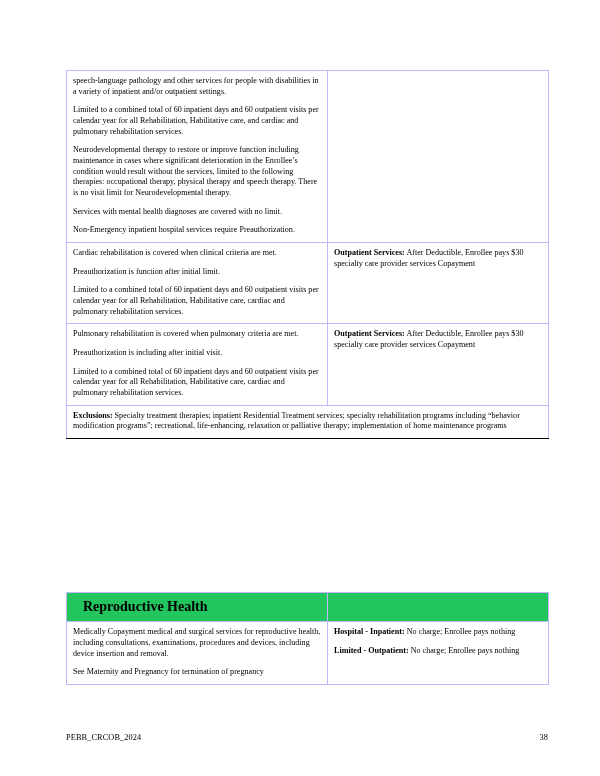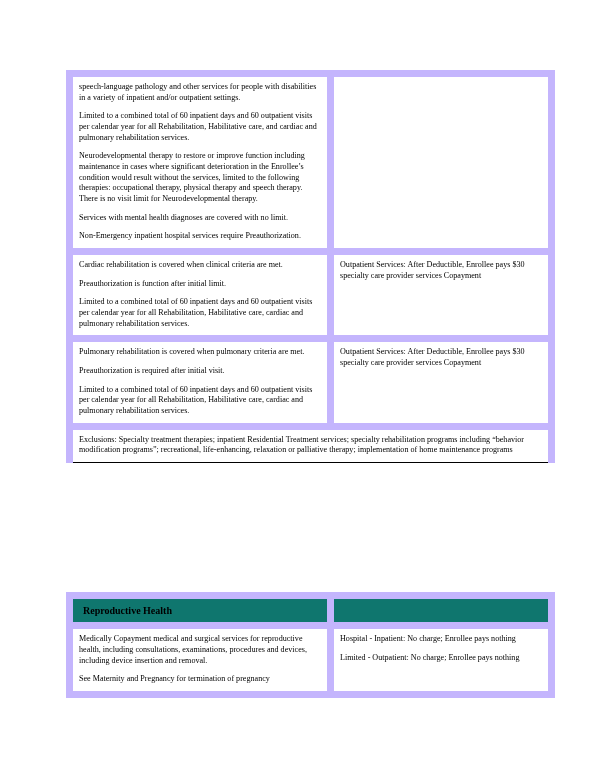--- a/index.html
+++ b/index.html
@@ -34,45 +34,45 @@
     table-layout: fixed;
     border: 1.4px solid #000;
   }
   .doc-table.table-one { top: 70px; }
   .doc-table.table-two { top: 592px; }
 
   .doc-table col.c1 { width: 261px; }
   .doc-table col.c2 { width: 221px; }
 
   .doc-table td {
-    border: 7px solid #c4b5fd;
+    border: 1px solid #c4b5fd;
     vertical-align: top;
     padding: 5px 6px 6px 6px;
     font-size: 8.1px;
     line-height: 1.32;
     background: #ffffff;
   }
 
   .cell-p {
     margin: 0 0 8px 0;
   }
   .cell-p:last-child {
     margin-bottom: 0;
   }
 
   .lead {
-    font-weight: normal;
+    font-weight: bold;
   }
 
   
   .hdr-row td {
-    background: #0f766e;
+    background: #22c55e;
     font-weight: bold;
-    font-size: 10px;
-    padding: 5px 6px 5px 10px;
+    font-size: 14px;
+    padding: 5px 6px 5px 16px;
   }
   .hdr-row td.empty-hdr {
     font-weight: normal;
   }
 
   
   .excl-row td {
     border-top: 1.6px solid #000;
     border-bottom: 1.6px solid #000;
     padding: 5px 6px 6px 6px;
@@ -132,21 +132,21 @@
           <p class="cell-p">Limited to a combined total of 60 inpatient days and 60 outpatient visits per calendar year for all Rehabilitation, Habilitative care, cardiac and pulmonary rehabilitation services.</p>
         </td>
         <td>
           <p class="cell-p"><span class="lead">Outpatient Services:</span><span> After Deductible, Enrollee pays $30 specialty care provider services Copayment</span></p>
         </td>
       </tr>
 
       <tr class="row-sep-top">
         <td>
           <p class="cell-p">Pulmonary rehabilitation is covered when pulmonary criteria are met.</p>
-          <p class="cell-p">Preauthorization is required after initial visit.</p>
+          <p class="cell-p">Preauthorization is including after initial visit.</p>
           <p class="cell-p">Limited to a combined total of 60 inpatient days and 60 outpatient visits per calendar year for all Rehabilitation, Habilitative care, cardiac and pulmonary rehabilitation services.</p>
         </td>
         <td>
           <p class="cell-p"><span class="lead">Outpatient Services:</span><span> After Deductible, Enrollee pays $30 specialty care provider services Copayment</span></p>
         </td>
       </tr>
 
       <tr class="excl-row">
         <td colspan="2">
           <p class="cell-p"><span class="lead">Exclusions:</span><span> Specialty treatment therapies; inpatient Residential Treatment services; specialty rehabilitation programs including “behavior modification programs”; recreational, life-enhancing, relaxation or palliative therapy; implementation of home maintenance programs</span></p>
@@ -171,14 +171,18 @@
           <p class="cell-p">See Maternity and Pregnancy for termination of pregnancy</p>
         </td>
         <td>
           <p class="cell-p"><span class="lead">Hospital - Inpatient:</span><span> No charge; Enrollee pays nothing</span></p>
           <p class="cell-p"><span class="lead">Limited - Outpatient:</span><span> No charge; Enrollee pays nothing</span></p>
         </td>
       </tr>
     </tbody>
   </table>
 
+  <div class="footer">
+    <span class="footer-left">PEBB_CRCOB_2024</span>
+    <span class="footer-right">38</span>
+  </div>
 
 </div>
 
 </body></html>

